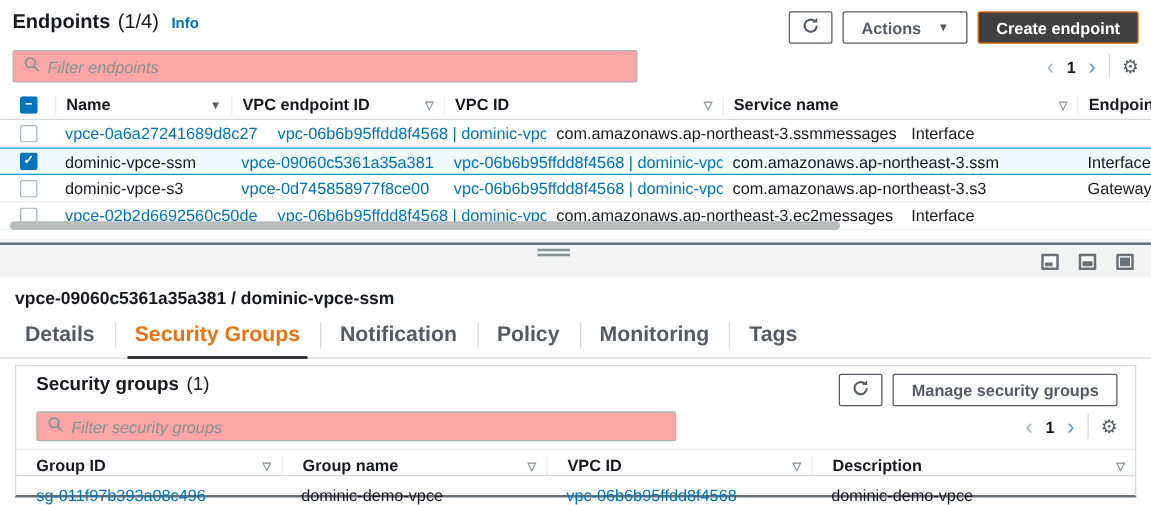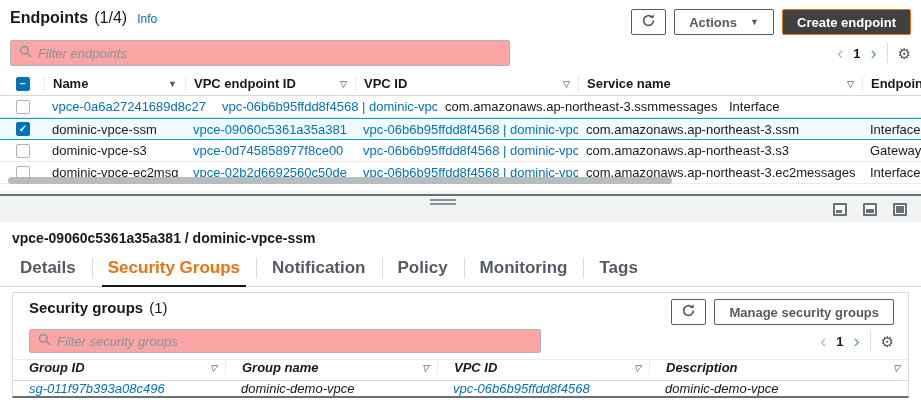--- a/index.html
+++ b/index.html
@@ -45,21 +45,21 @@
     background:#fff; display:inline-flex; align-items:center; justify-content:center;
     font-size:10px; line-height:1; color:#fff; cursor:pointer;
   }
   .cb.checked, .cb.indeterminate { background:#0073bb; border-color:#0073bb; font-weight:bold; }
   
   .top-card { position:absolute; left:0; top:0; width:921px; height:191px; background:#fff; }
   .card-head { display:flex; justify-content:space-between; align-items:flex-start; padding:9px 10px 0 10px; }
   .title-line { display:flex; align-items:baseline; gap:6px; }
   .h1 { font-size:16px; font-weight:bold; }
   .h1-count { font-size:16px; font-weight:normal; color:#16191f; }
-  .info-link { font-size:12px; font-weight:normal; color:#0073bb; cursor:pointer; margin-left:4px; }
+  .info-link { font-size:12px; font-weight:bold; color:#0073bb; cursor:pointer; margin-left:4px; }
   .head-actions { display:flex; gap:8px; }
   .filter-row { display:flex; justify-content:space-between; align-items:center; padding:5px 10px 0 10px; }
   .filter-row .searchbox { width:500px; }
   
   .tbl-wrap { margin-top:6px; width:921px; overflow:hidden; }
   .tbl { width:1012px; }
   .trow { display:flex; align-items:center; height:22px; border-bottom:1px solid #eaeded; }
   .trow.head { height:24px; border-bottom:1px solid #d5dbdb; font-weight:bold; }
   .trow.selected { background:#f1faff; border-top:1px solid #00a1c9; border-bottom:1px solid #00a1c9; }
   .tc { padding:0 8px; white-space:nowrap; overflow:hidden; display:flex; align-items:center; }
@@ -95,21 +95,21 @@
   
   .sg-card { position:absolute; left:12px; top:292px; width:897px; height:106px; background:#fff;
              border:1px solid #d5dbdb; border-bottom:2px solid #687078; }
   .sg-head { display:flex; justify-content:space-between; align-items:flex-start; padding:6px 14px 0 16px; }
   .h2 { font-size:15px; font-weight:bold; }
   .h2-count { font-size:15px; font-weight:normal; }
   .sg-actions { display:flex; gap:8px; }
   .sg-filter { display:flex; justify-content:space-between; align-items:center; padding:4px 14px 0 16px; }
   .sg-filter .searchbox { width:512px; height:24px; }
   .sg-tbl { margin-top:6px; }
-  .sg-row { display:flex; align-items:flex-start; height:23px;font-style:italic; }
+  .sg-row { display:flex; align-items:flex-end; height:23px; }
   .sg-row.head { border-top:1px solid #eaeded; border-bottom:1px solid #d5dbdb; font-weight:bold; height:22px; }
   .sg-tc { padding:0 8px 0 16px; white-space:nowrap; overflow:hidden; display:flex; align-items:center; justify-content:space-between; }
   .sg-tc.c1 { width:212px; }
   .sg-tc.c2 { width:212px; }
   .sg-tc.c3 { width:212px; }
   .sg-tc.c4 { flex:1; }
   .sg-row.head .sg-tc + .sg-tc { border-left:1px solid #eaeded; height:15px; }
 </style>
 </head>
 <body>
@@ -244,23 +244,20 @@
           </div>
         <div class="tc c-type">
             <span>Gateway</span>
           </div>
       </div>
 
       <div class="trow">
         <div class="tc c-cb">
             <span class="cb"></span>
           </div>
-        <div class="tc c-name">
-            <span>dominic-vpce-ec2msg</span>
-          </div>
         <div class="tc c-epid">
             <span class="link">vpce-02b2d6692560c50de</span>
           </div>
         <div class="tc c-vpcid">
             <span class="link">vpc-06b6b95ffdd8f4568 | dominic-vpc</span>
           </div>
         <div class="tc c-svc">
             <span>com.amazonaws.ap-northeast-3.ec2messages</span>
           </div>
         <div class="tc c-type">

